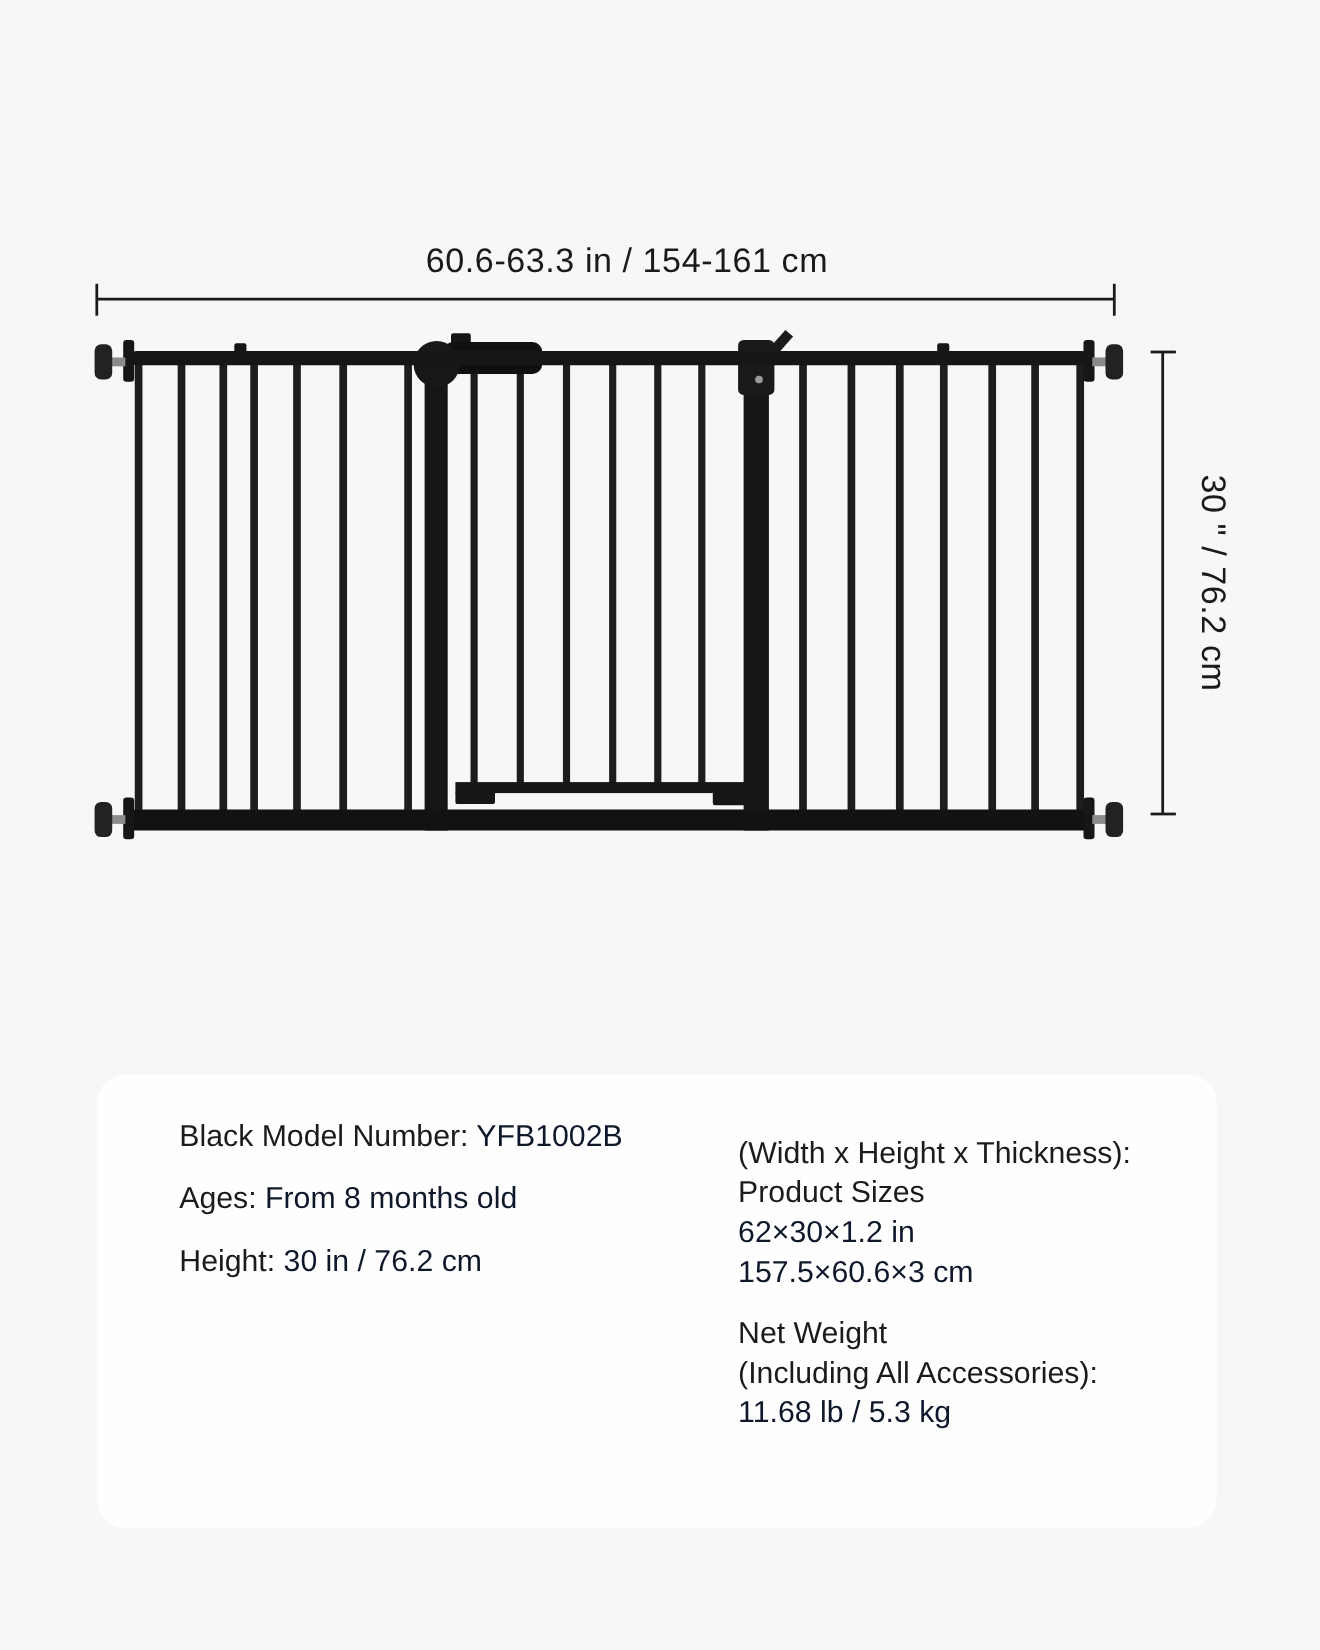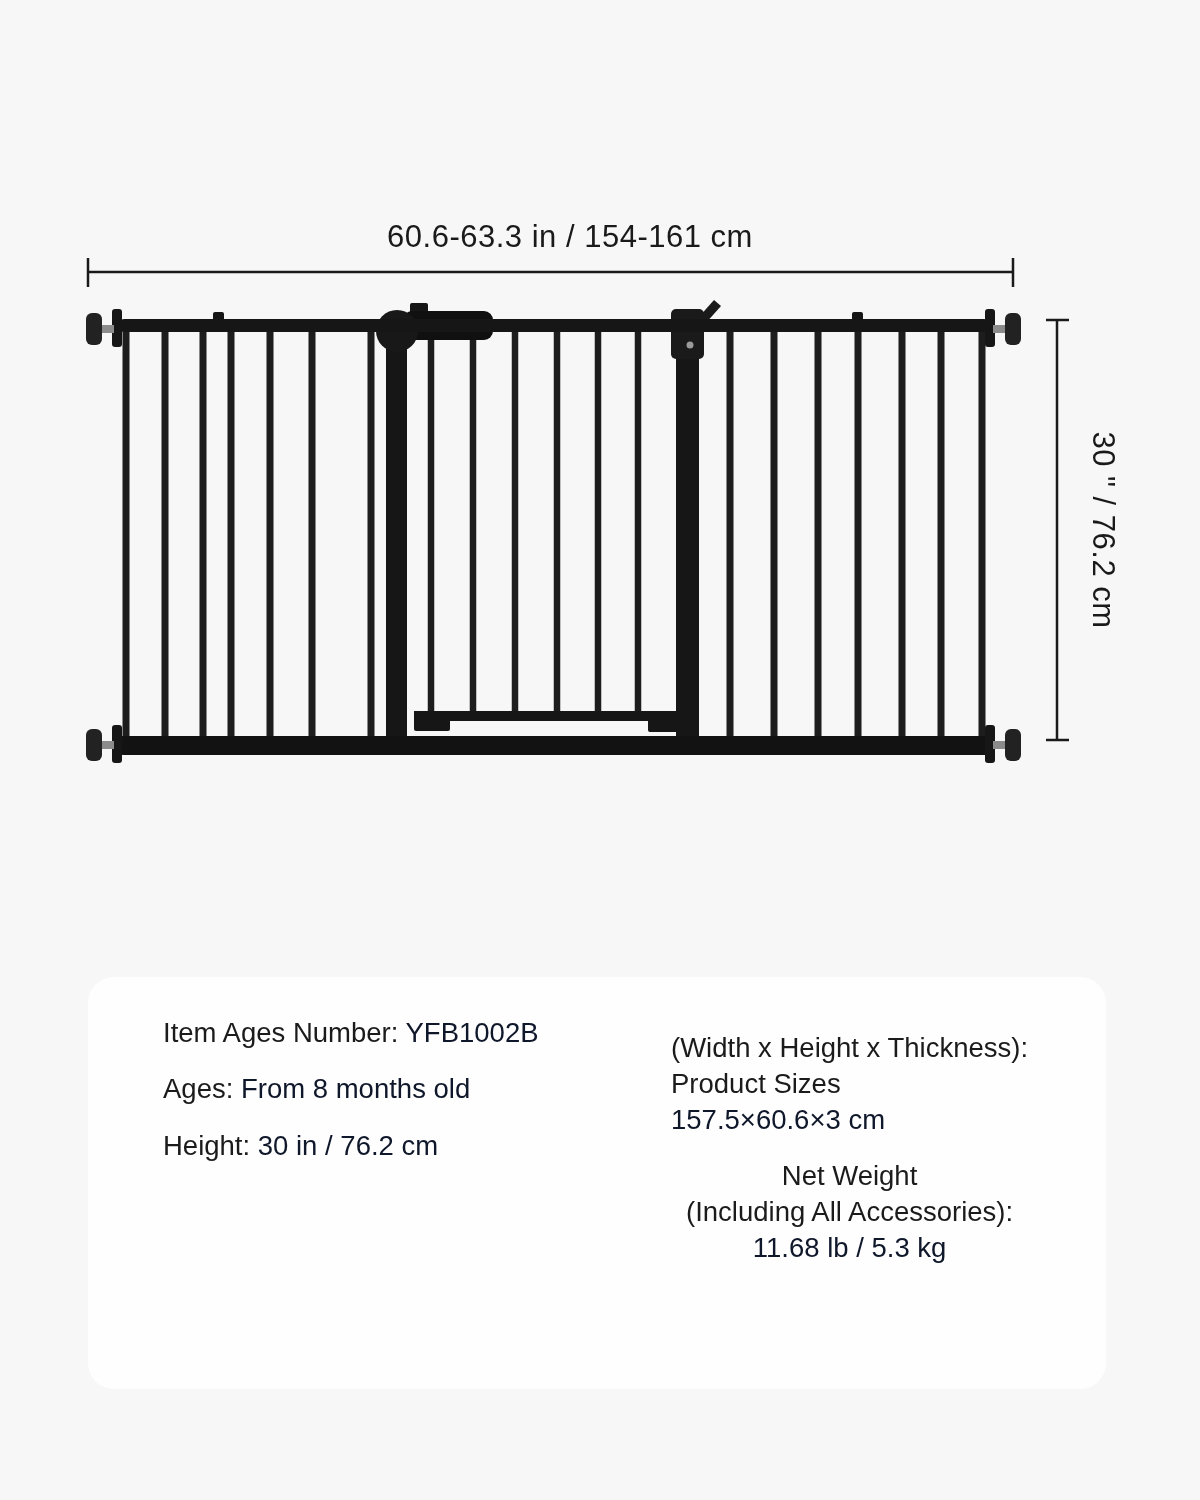--- a/index.html
+++ b/index.html
@@ -40,21 +40,21 @@
   .spec-row {
     font-size: 27.5px;
     line-height: 27px;
     margin-bottom: 29.5px;
     color: #1b1b1b;
     white-space: nowrap;
   }
   .spec-label { color: #1b1b1b; }
   .spec-value { color: #0f172a; }
   .spec-block { font-size: 27.5px; line-height: 36px; color: #1b1b1b; white-space: nowrap; }
-  .spec-block + .spec-block { margin-top: 20px; text-align: center; }
+  .spec-block + .spec-block { margin-top: 20px; }
   .spec-block .spec-value { display: block; }
 </style>
 </head>
 <body>
 
 <div class="page">
 
   <div class="diagram-wrap">
     <svg width="1200" height="960" viewBox="0 0 1200 960">
 
@@ -148,34 +148,35 @@
           <rect x="1005" y="729" width="16" height="32" rx="6" fill="#222"></rect>
         </g>
       </g>
     </svg>
   </div>
 
   <div class="spec-panel">
 
     <div class="spec-col-left">
       <div class="spec-row">
-        <span class="spec-label">Item Ages Number: </span><span class="spec-value">YFB1002B</span>
+        <span class="spec-label">Black Model Number: </span><span class="spec-value">YFB1002B</span>
       </div>
       <div class="spec-row">
         <span class="spec-label">Ages: </span><span class="spec-value">From 8 months old</span>
       </div>
       <div class="spec-row">
         <span class="spec-label">Height: </span><span class="spec-value">30 in / 76.2 cm</span>
       </div>
     </div>
 
     <div class="spec-col-right">
       <div class="spec-block">
         <span class="spec-label" style="display:block">(Width x Height x Thickness):</span>
         <span class="spec-label" style="display:block">Product Sizes</span>
+        <span class="spec-value">62×30×1.2 in</span>
         <span class="spec-value">157.5×60.6×3 cm</span>
       </div>
       <div class="spec-block">
         <span class="spec-label" style="display:block">Net Weight</span>
         <span class="spec-label" style="display:block">(Including All Accessories):</span>
         <span class="spec-value">11.68 lb / 5.3 kg</span>
       </div>
     </div>
 
   </div>

